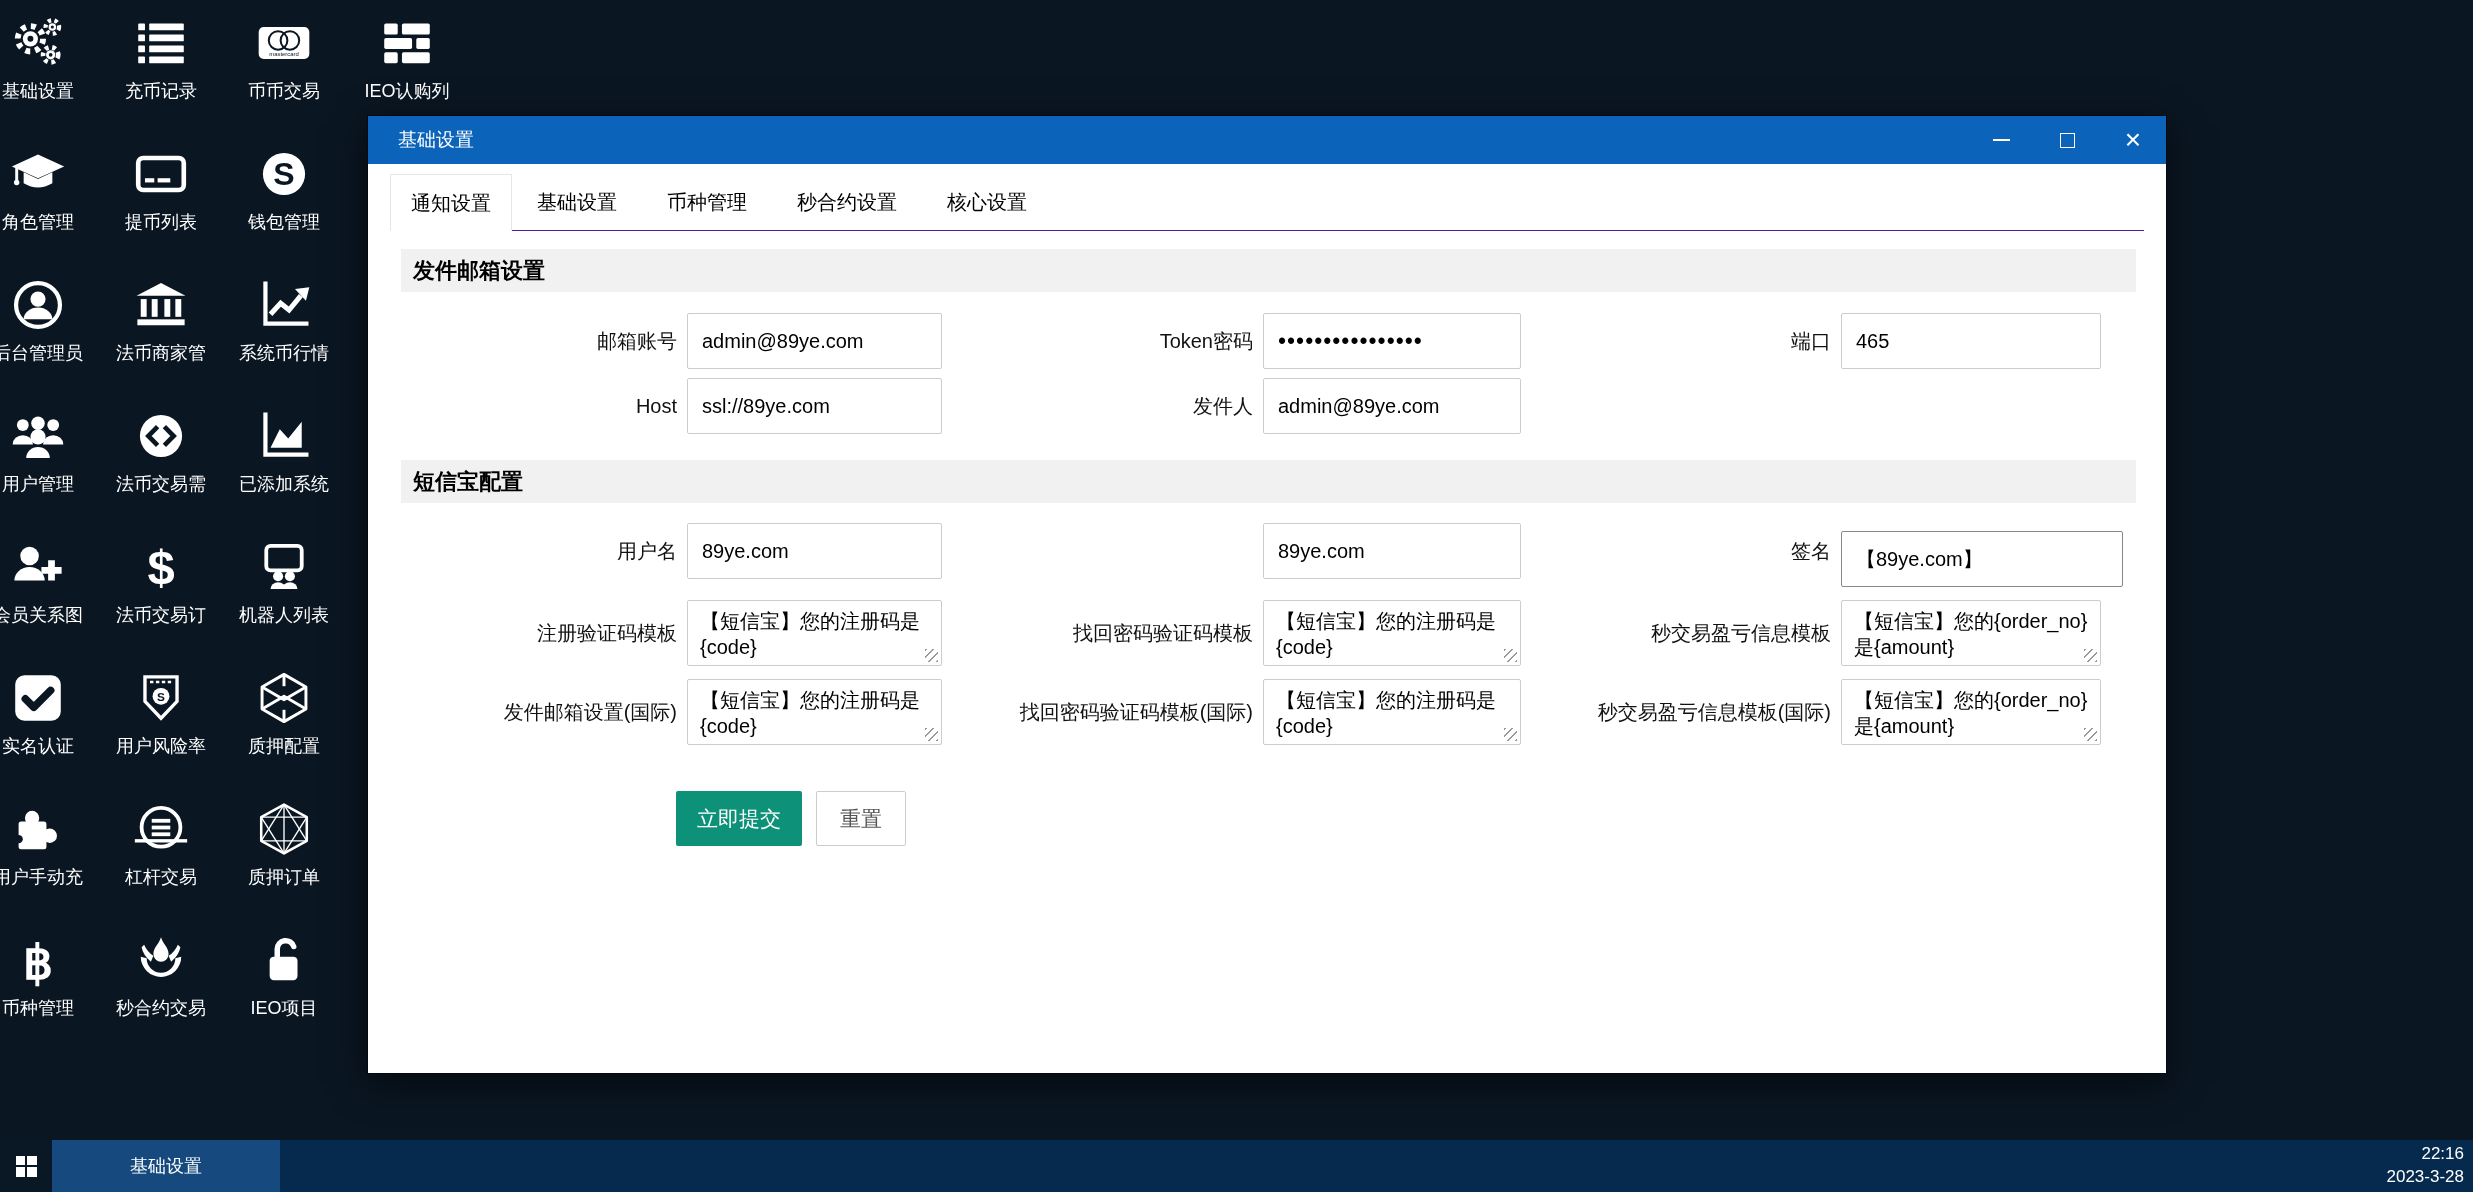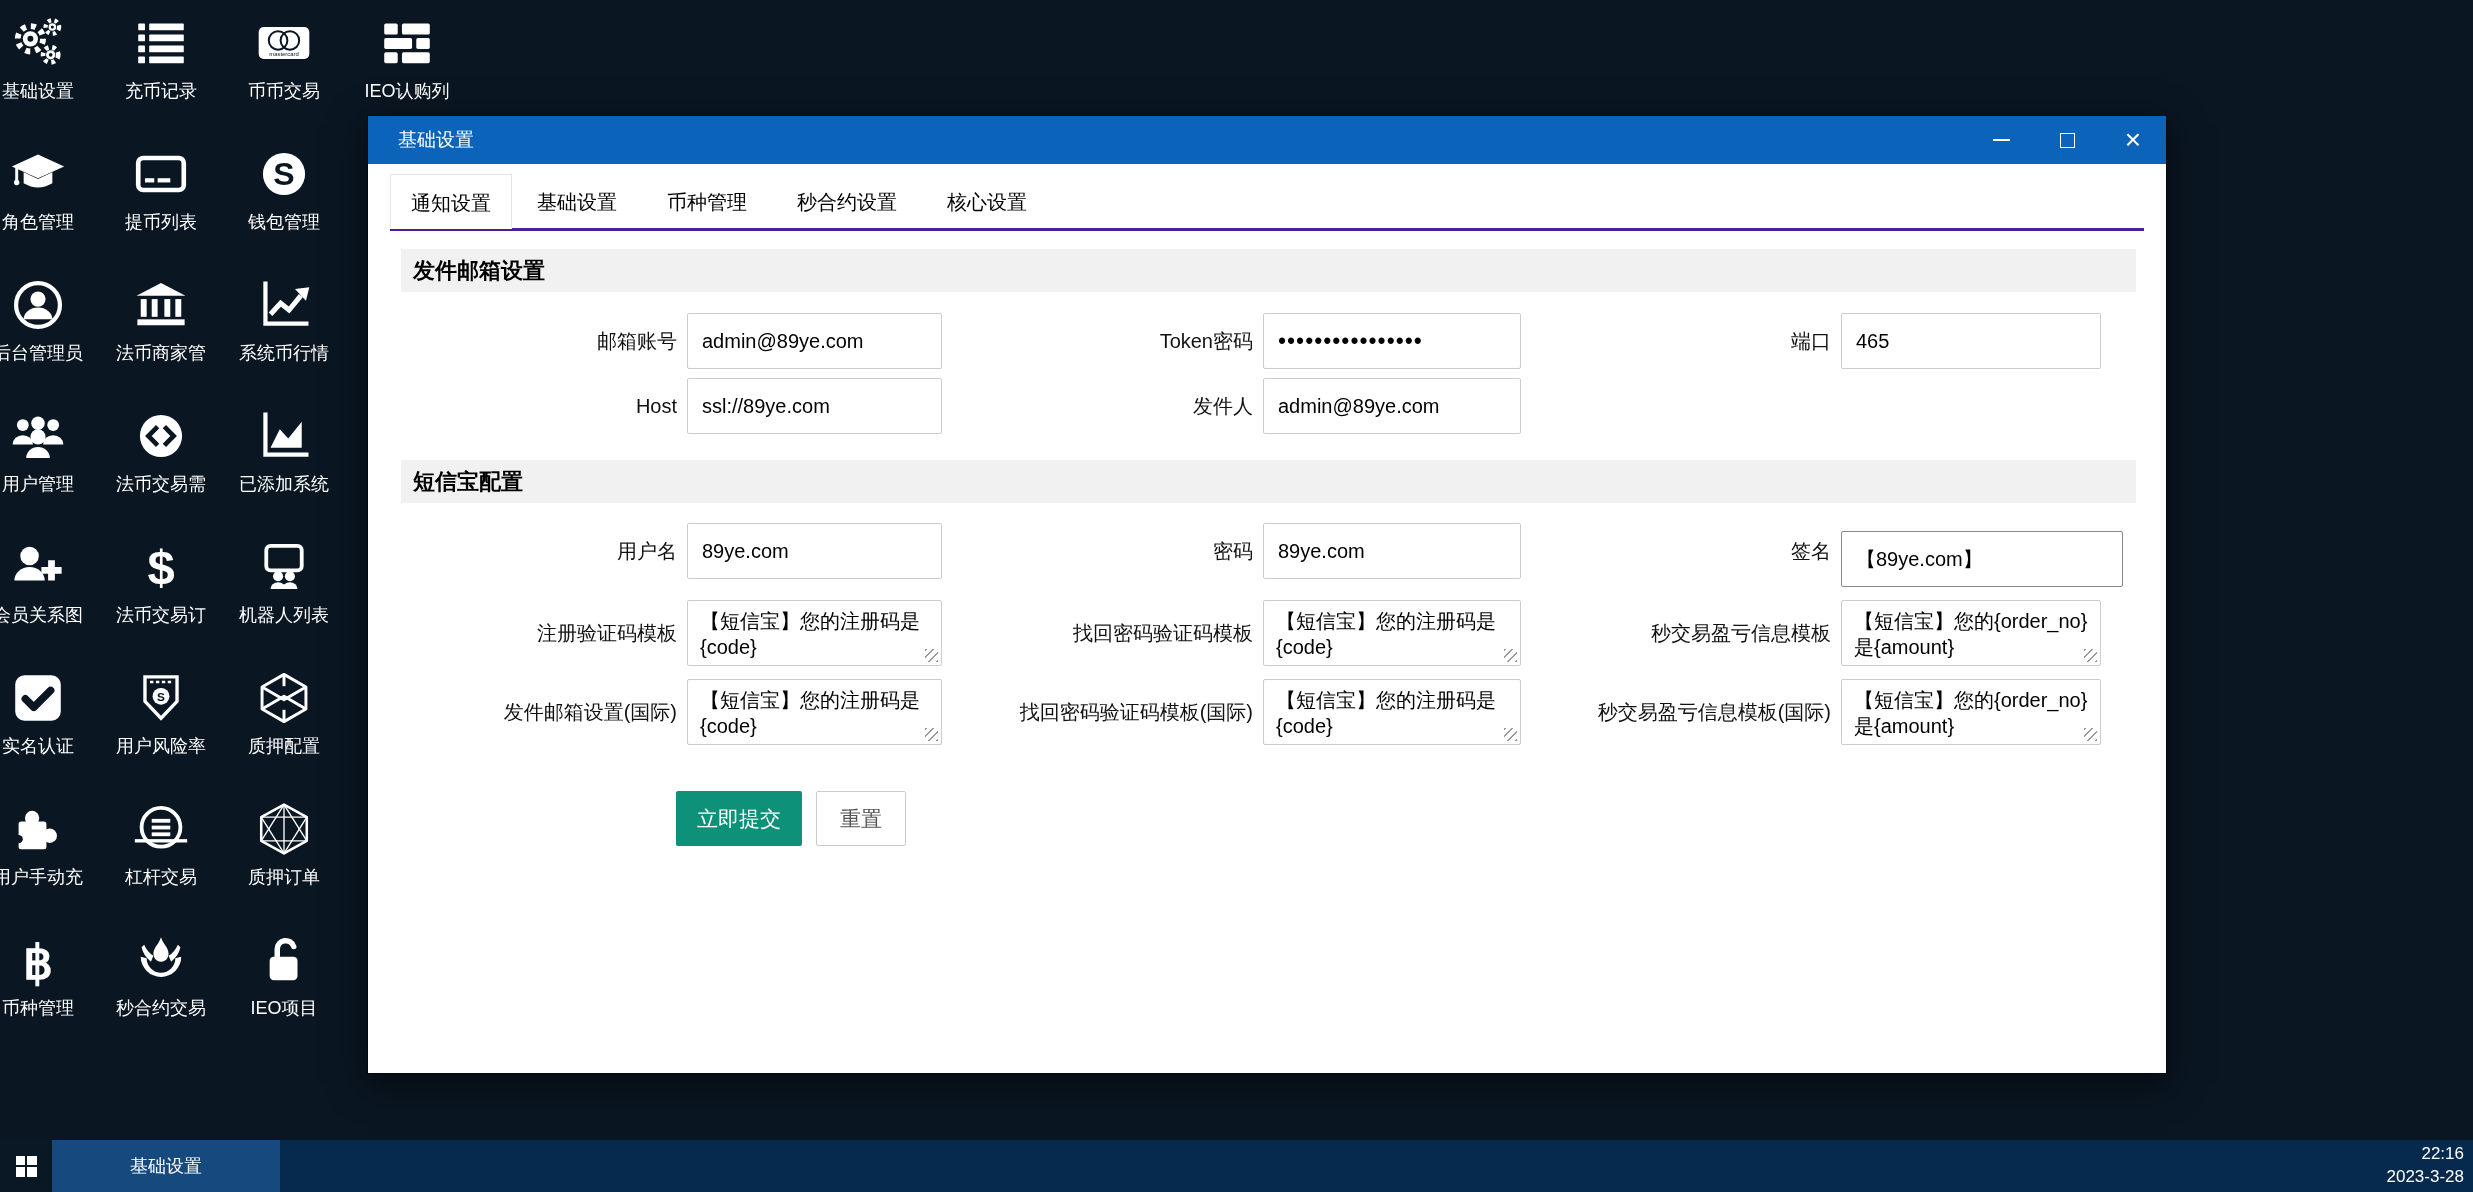--- a/index.html
+++ b/index.html
@@ -16,21 +16,21 @@
   .dialog{position:absolute;left:367px;top:115px;width:1800px;height:959px;background:#fff;
           border:1px solid #03090f;box-sizing:border-box;box-shadow:0 10px 34px rgba(0,0,0,.55);}
   .titlebar{position:absolute;top:0;left:0;right:0;height:48px;background:#0b63ba;display:flex;align-items:center;}
   .title{margin-left:30px;color:#fff;font-size:19px;}
   .wincontrols{margin-left:auto;display:flex;height:100%;}
   .wc{width:66px;height:100%;display:flex;align-items:center;justify-content:center;color:#fff;cursor:pointer;}
   .wc-bar{width:17px;height:2px;background:#fff;display:block;}
   .wc-box{width:13px;height:13px;border:1.5px solid #fff;display:block;}
   .wc-x::before{content:"\00D7";font-size:28px;line-height:1;}
 
-  .tabs{position:absolute;top:58px;left:22px;right:22px;height:57px;border-bottom:3px solid #4c1d95;
+  .tabs{position:absolute;top:58px;left:22px;right:22px;height:57px;border-bottom:1px solid #4c1d95;
         display:flex;align-items:stretch;box-sizing:border-box;}
   .tab{padding:0 25px;line-height:56px;font-size:20px;color:#000;cursor:pointer;white-space:nowrap;}
   .tab.active{border:1px solid #e6e6e6;border-bottom:1px solid #fff;background:#fff;margin-bottom:-1px;padding:0 20px;}
 
   .band{position:absolute;left:33px;width:1735px;height:43px;background:#f1f1f1;display:flex;align-items:center;
         padding-left:12px;box-sizing:border-box;font-size:22px;font-weight:700;color:#000;}
 
   .frow{position:absolute;left:0;width:100%;height:56px;}
   .frow.ta{height:66px;}
   .flabel{position:absolute;height:100%;display:flex;align-items:center;justify-content:flex-end;
@@ -434,21 +434,20 @@
       <input class="finput ic1" value="ssl://89ye.com" style="">
       <label class="flabel lc2">发件人</label>
       <input class="finput ic2" value="admin@89ye.com" style="">
     </div>
 
     <div class="band" style="top:344px">短信宝配置</div>
 
     <div class="frow" style="top:407px">
       <label class="flabel lc1">用户名</label>
       <input class="finput ic1" value="89ye.com" style="">
-      <label class="flabel lc2">密码</label>
       <input class="finput ic2" value="89ye.com" style="">
       <label class="flabel lc3">签名</label>
       <input class="finput ic3w focused" value="【89ye.com】" style="">
     </div>
 
     <div class="frow ta" style="top:484px">
       <label class="flabel lc1">注册验证码模板</label>
       <textarea class="ftext ic1" style="">【短信宝】您的注册码是{code}</textarea>
       <label class="flabel lc2">找回密码验证码模板</label>
       <textarea class="ftext ic2" style="">【短信宝】您的注册码是{code}</textarea>

